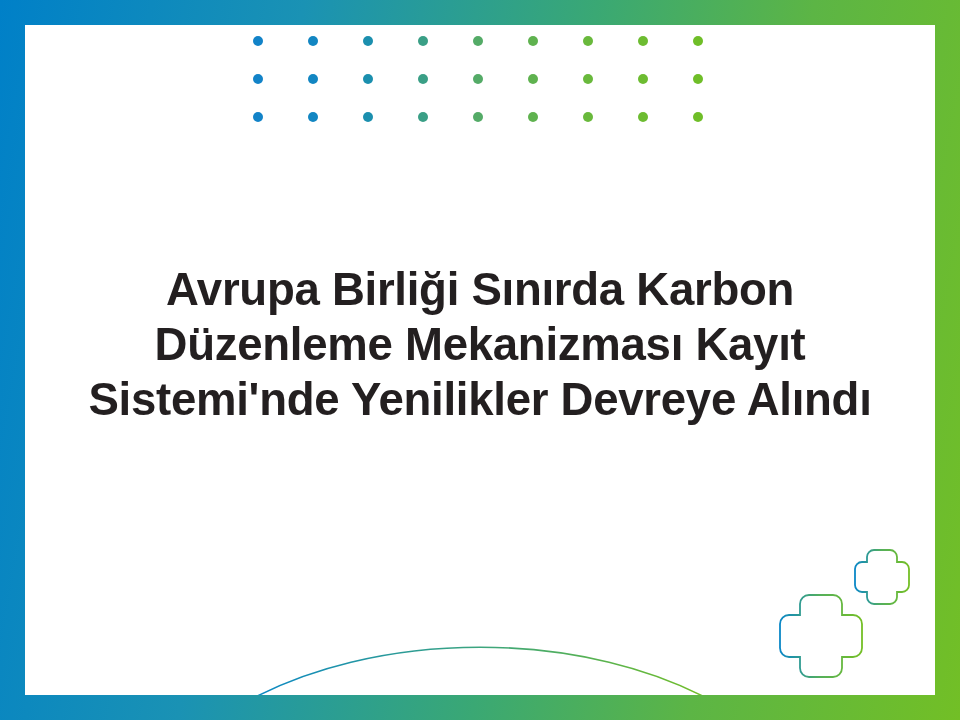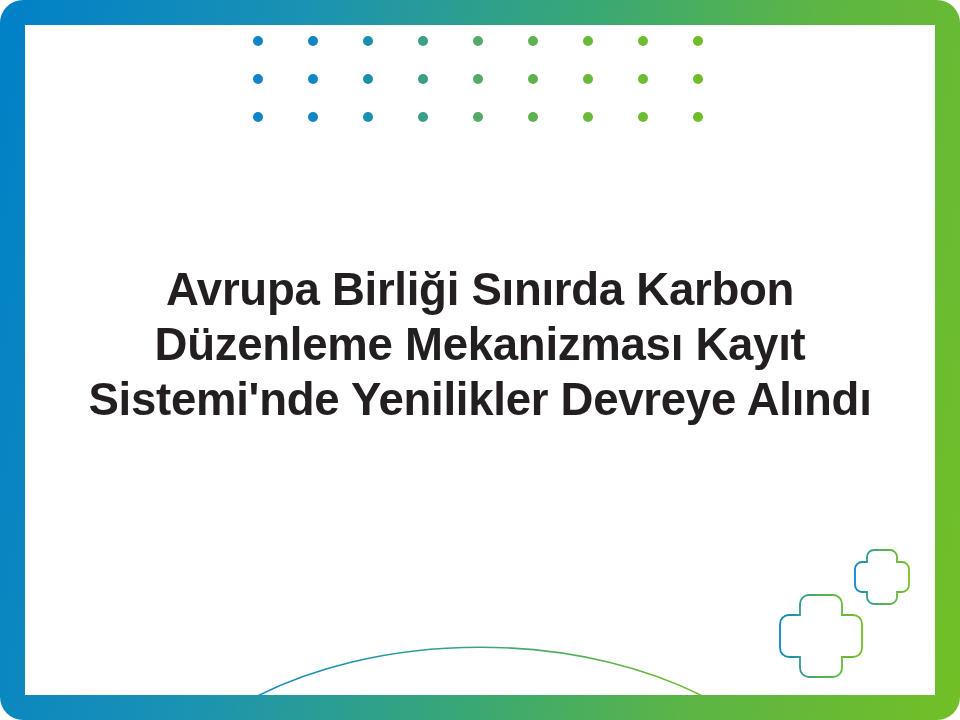--- a/index.html
+++ b/index.html
@@ -92,21 +92,21 @@
     letter-spacing: -0.3px;
     color: #231f20;
     white-space: pre-line;
     transform: scaleX(0.97);
     transform-origin: center center;
   }
 </style>
 </head>
 <body>
 
-<div class="slide" style="background: linear-gradient(100deg, rgb(0, 128, 200) 0%, rgb(26, 146, 180) 28%, rgb(58, 168, 116) 55%, rgb(92, 181, 69) 75%, rgb(114, 191, 38) 100%); border-radius: 23px;">
+<div class="slide" style="background: linear-gradient(100deg, rgb(0, 128, 200) 0%, rgb(26, 146, 180) 28%, rgb(58, 168, 116) 55%, rgb(92, 181, 69) 75%, rgb(114, 191, 38) 100%);">
 
   <div class="card" style="inset: 25px; background: rgb(255, 255, 255);">
 
     <div class="dot-grid">
         <div class="dot" style="left: 0px; top: 0px; width: 10px; height: 10px; background: rgb(18, 131, 200);"></div>
         <div class="dot" style="left: 55px; top: 0px; width: 10px; height: 10px; background: rgb(18, 134, 194);"></div>
         <div class="dot" style="left: 110px; top: 0px; width: 10px; height: 10px; background: rgb(27, 143, 174);"></div>
         <div class="dot" style="left: 165px; top: 0px; width: 10px; height: 10px; background: rgb(58, 159, 134);"></div>
         <div class="dot" style="left: 220px; top: 0px; width: 10px; height: 10px; background: rgb(84, 171, 103);"></div>
         <div class="dot" style="left: 275px; top: 0px; width: 10px; height: 10px; background: rgb(95, 178, 79);"></div>

